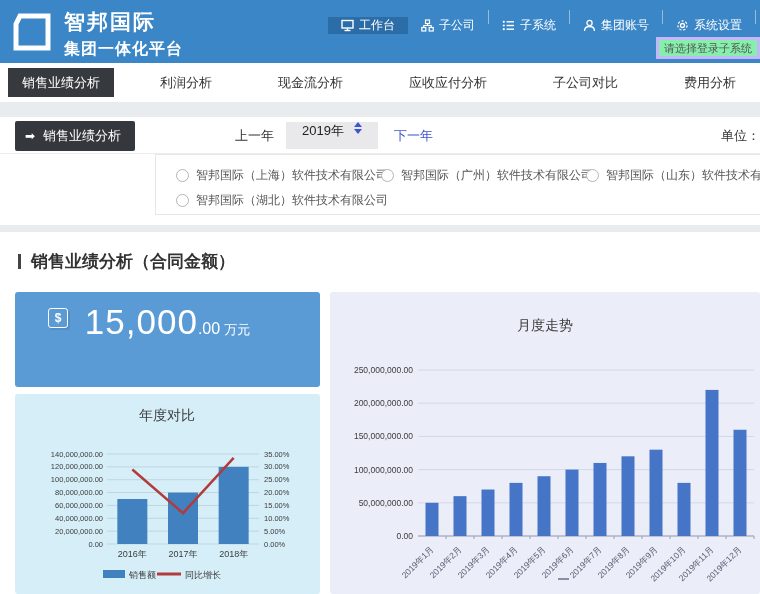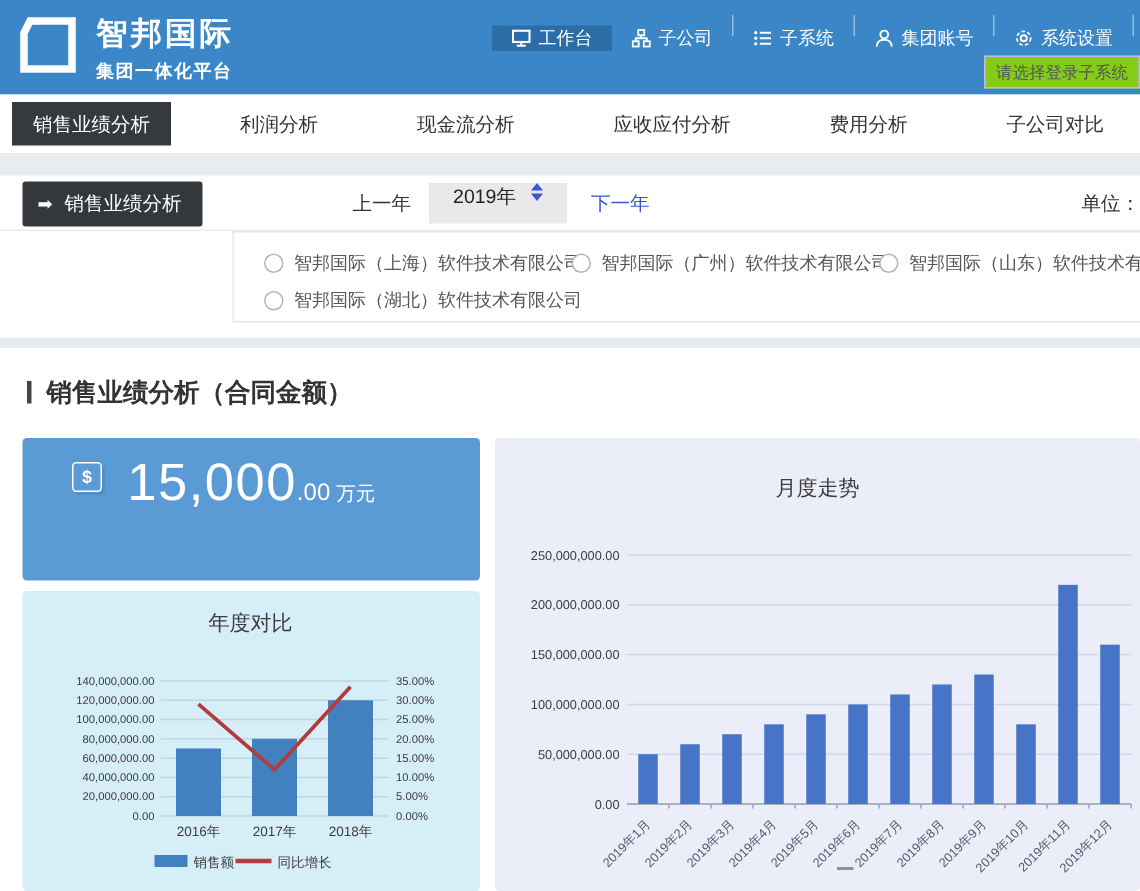--- a/index.html
+++ b/index.html
@@ -6,29 +6,29 @@
   html,body { width:760px; height:594px; overflow:hidden; }
   body { font-family:"Liberation Sans","DejaVu Sans",sans-serif; background:#e9ecef; position:relative; }
   .viewport { position:absolute; inset:0; width:760px; height:594px; overflow:hidden; }
 
   
   .topbar { position:absolute; left:0; top:0; width:760px; height:63px; background:#3a86c6; }
   .brand { position:absolute; left:10px; top:8px; display:flex; align-items:center; }
   .logo { width:42px; height:44px; display:block; }
   .brand-text { margin-left:12px; color:#fff; }
   .brand-title { font-size:21px; font-weight:bold; letter-spacing:2px; }
-  .brand-sub { font-size:12px; font-weight:bold; margin-top:3px; letter-spacing:1px; }
+  .brand-sub { font-size:16px; font-weight:bold; margin-top:3px; letter-spacing:1px; }
   .topnav { position:absolute; right:4px; top:0; height:34px; display:flex; align-items:flex-end; }
   .nav-item { display:flex; align-items:center; gap:5px; padding:0 13px; color:#fff; font-size:12px; cursor:pointer; }
   .nav-item.active { background:#2c6da8; }
   .nav-sep { width:1px; height:14px; background:rgba(255,255,255,.45); align-self:center; }
   .nicon { display:flex; align-items:center; }
   .nicon svg { display:block; }
-  .login-select { position:absolute; right:0; top:37px; width:104px; height:22px; background:#84cc16;
-    border:1px solid #c4b5fd; font-size:11px; color:#555; font-family:inherit; cursor:pointer; }
+  .login-select { position:absolute; right:0; top:37px; width:104px; height:22px; background:#86efac;
+    border:3px solid #c4b5fd; font-size:11px; color:#555; font-family:inherit; cursor:pointer; }
 
   
   .tabbar { position:absolute; left:0; top:63px; width:760px; height:39px; background:#fff; display:flex; align-items:center; }
   .tab { font-size:13px; color:#333; padding:0 20px; height:29px; line-height:29px; margin-right:26px; cursor:pointer; white-space:nowrap; }
   .tab.active { background:#36393d; color:#fff; margin-left:8px; padding:0 14px; }
 
   
   .filter-card { position:absolute; left:0; top:117px; width:760px; height:108px; background:#fff; }
   .filter-row1 { position:relative; height:37px; border-bottom:1px solid #ededed; }
   .section-btn { position:absolute; left:15px; top:4px; height:30px; width:120px; background:#34383d; color:#fff;
@@ -150,22 +150,22 @@
     </nav>
 
     <button class="login-select">请选择登录子系统</button>
   </header>
 
   <div class="tabbar">
     <div class="tab active">销售业绩分析</div>
     <div class="tab">利润分析</div>
     <div class="tab">现金流分析</div>
     <div class="tab">应收应付分析</div>
+    <div class="tab">子公司对比</div>
     <div class="tab">费用分析</div>
-    <div class="tab">子公司对比</div>
   </div>
 
   <section class="filter-card">
     <div class="filter-row1">
       <button class="section-btn">
         <span class="arrow-icon">➡</span>
         <span>销售业绩分析</span>
       </button>
       <div class="year-nav">
         <span class="prev-year">上一年</span>

